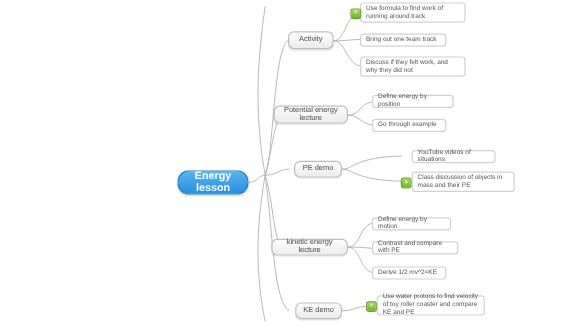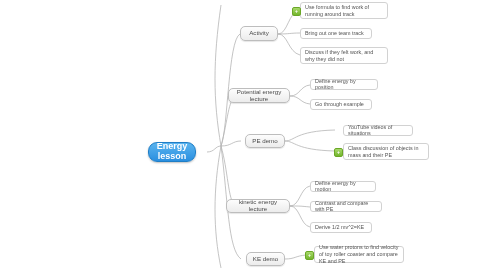--- a/index.html
+++ b/index.html
@@ -103,21 +103,21 @@
       <path d="M285 141 C 295 141, 295 150, 335 151"></path>
 
       <path d="M290 206 C 300 206, 300 188, 310 186"></path>
       <path d="M290 206 C 300 206, 300 206, 310 207"></path>
       <path d="M290 206 C 300 206, 300 225, 310 227"></path>
 
       <path d="M285 259 C 295 259, 295 256, 306 255"></path>
     </g>
   </svg>
 
-  <div class="node root" style="left:148px;top:142px;width:48px;height:20px;">
+  <div class="node root" style="left:148px;top:142px;width:59px;height:20px;">
     <span>Energy lesson</span>
   </div>
 
   <div class="node branch" style="left:240px;top:26px;width:38px;height:15px;">
     <span>Activity</span>
   </div>
 
   <div class="node leaf two" style="left:300px;top:2px;width:88px;height:17px;">
     <span class="leaf-text">Use formula to find work of running around track</span>
   </div>

